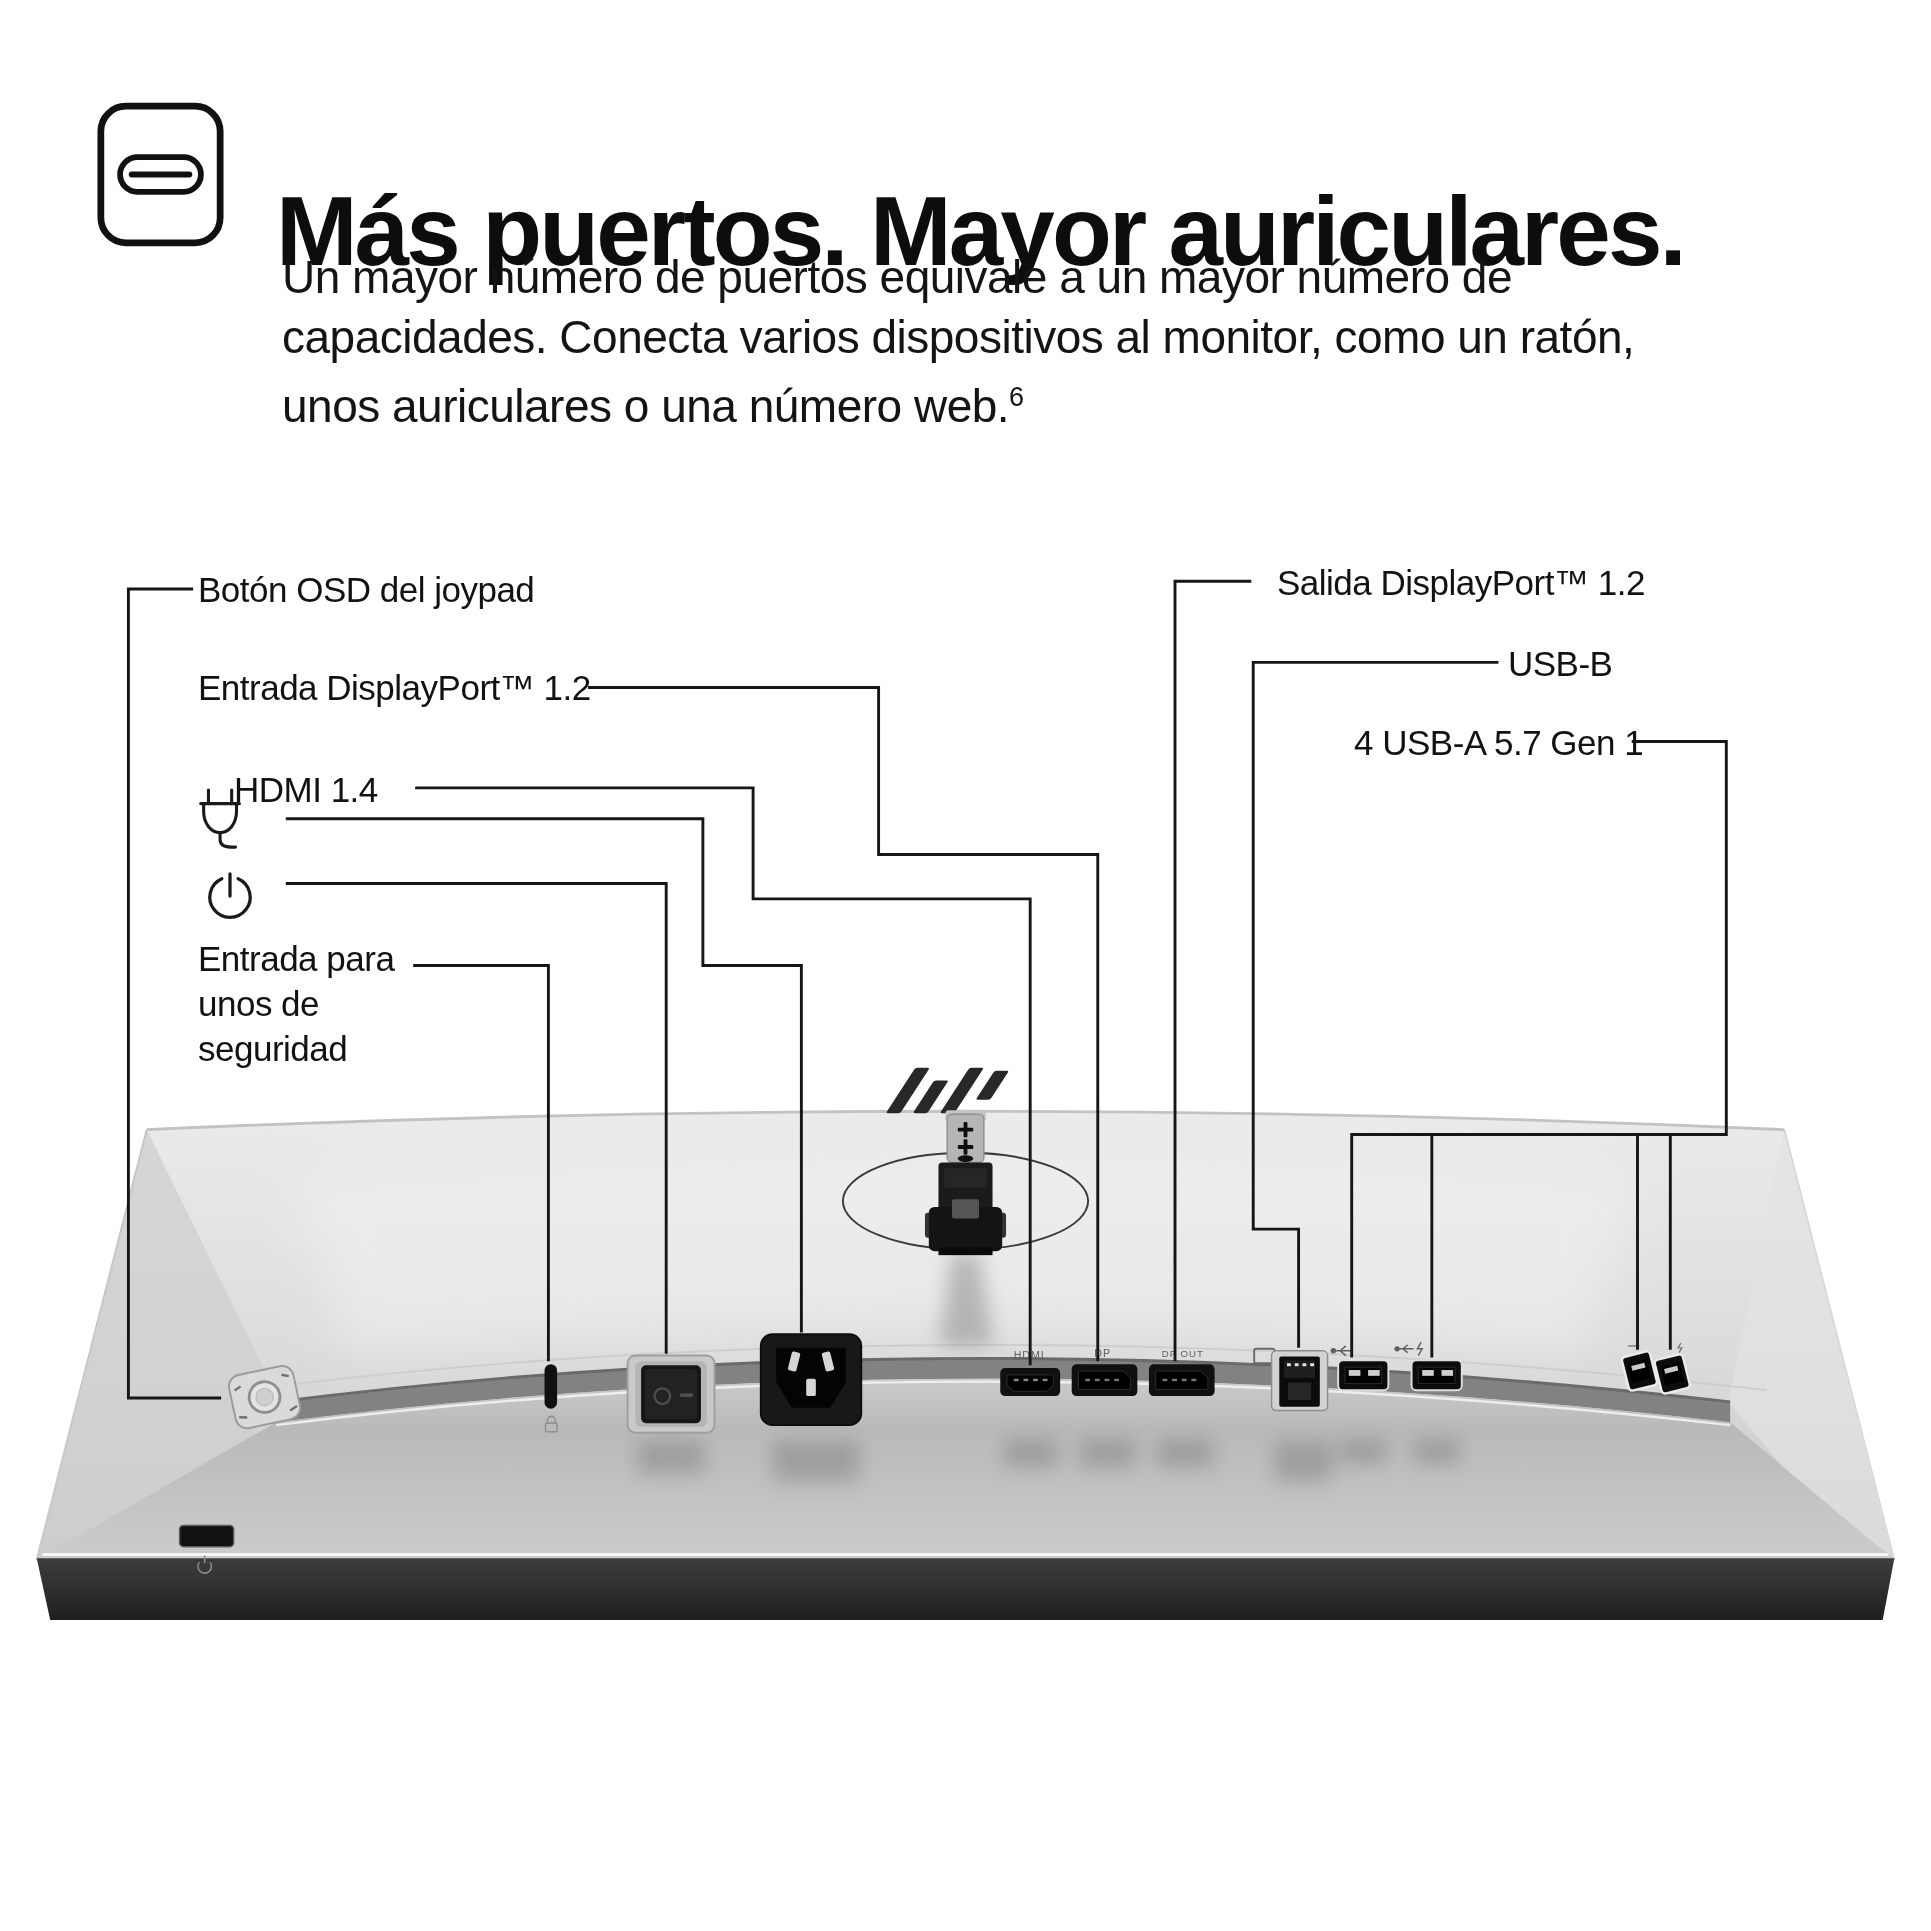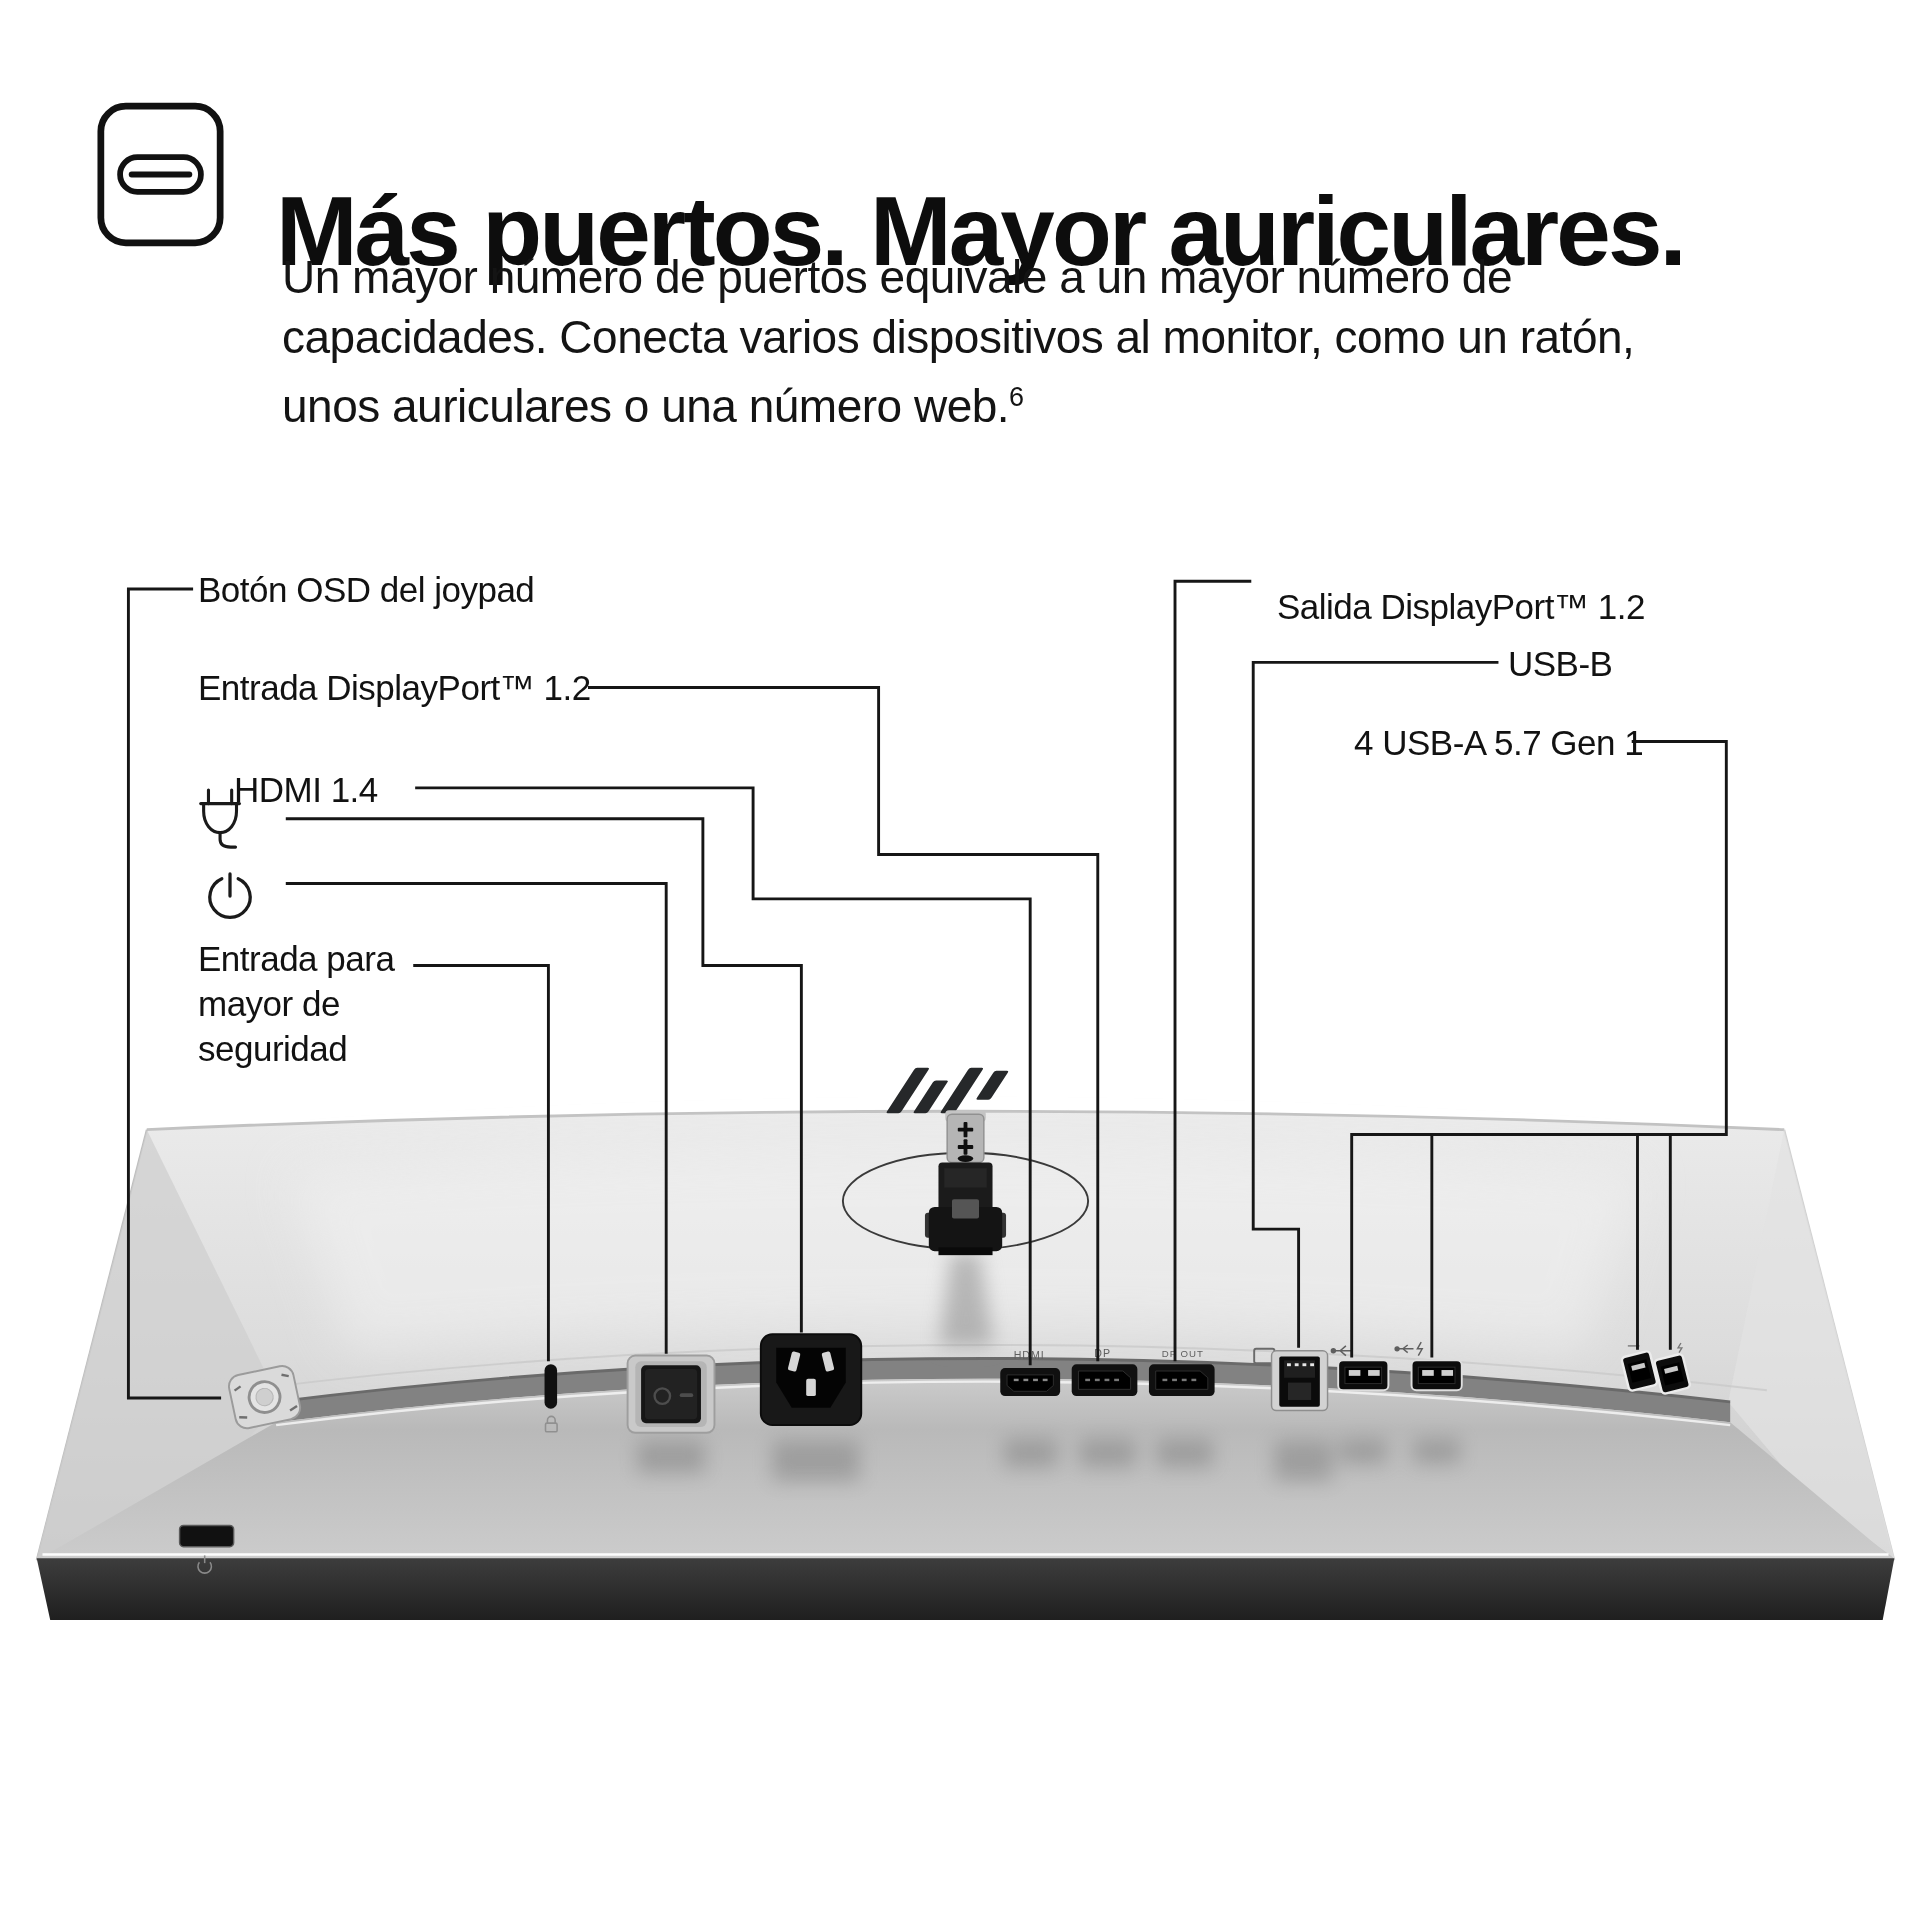--- a/index.html
+++ b/index.html
@@ -290,20 +290,20 @@
 
 <svg class="abs" style="left:205px;top:871px;" width="50" height="52" viewBox="0 0 52 54">
   <g stroke="#1a1a1a" stroke-width="3.4" fill="none" stroke-linecap="round">
     <path d="M17.5,8 A21,21 0 1 0 34.5,8"></path>
     <path d="M26,3 v23"></path>
   </g>
 </svg>
 
 <div class="abs callout" style="left:198px;top:936px;line-height:45px;">
   <div>Entrada para</div>
-  <div>mayor de</div>
+  <div>unos de</div>
   <div>seguridad</div>
 </div>
 
-<div class="abs callout" style="left:1277px;top:561px;margin-top:24px;">Salida DisplayPort™ 1.2</div>
+<div class="abs callout" style="left:1277px;top:561px;">Salida DisplayPort™ 1.2</div>
 <div class="abs callout" style="left:1508px;top:642px;">USB-B</div>
 <div class="abs callout" style="left:1354px;top:721px;">4 USB-A 5.7 Gen 1</div>
 
 
 </body></html>

